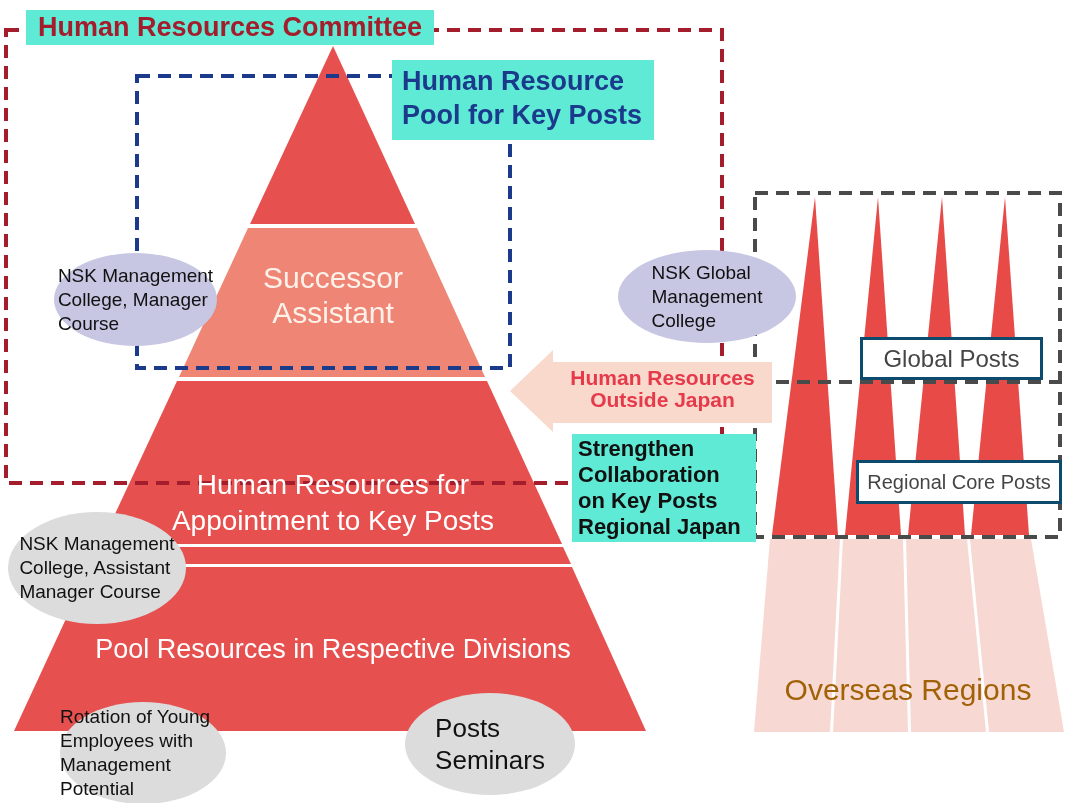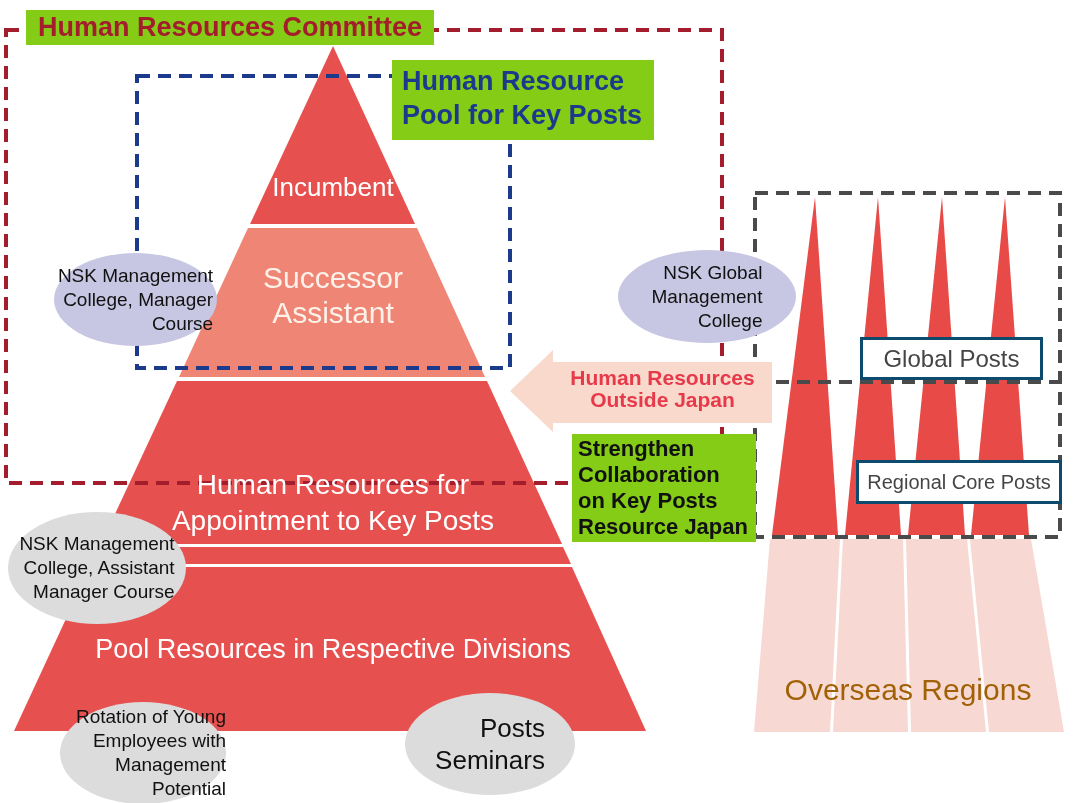--- a/index.html
+++ b/index.html
@@ -2,33 +2,33 @@
 <html><head>
 <meta charset="utf-8">
 <style>
   html,body{margin:0;padding:0;background:#fff;}
   #canvas{
     position:relative;width:1076px;height:803px;background:#fff;overflow:hidden;
     font-family:"Liberation Sans", sans-serif;
   }
   #shapes{position:absolute;left:0;top:0;width:1076px;height:803px;}
   .abs{position:absolute;white-space:pre-line;}
-  .whitebg{background:#84cc16;}
+  .whitebg{background:#5eead4;}
   
   .committee{left:26px;top:10px;padding:2px 12px;font-size:27px;font-weight:bold;color:#a31d2c;}
   .pool{left:392px;top:60px;padding:4px 12px 8px 10px;font-size:27px;font-weight:bold;color:#1b3a8c;line-height:34px;}
   
   .pyr-label{color:#ffffff;text-align:center;}
   .lbl-incumbent{left:233px;top:172px;width:200px;font-size:26px;}
   .lbl-successor{left:208px;top:260px;width:250px;font-size:30px;line-height:35px;color:#fdf2ea;}
   .lbl-appointment{left:133px;top:449px;width:400px;font-size:28px;line-height:36px;margin-top:18px;}
   .lbl-divisions{left:83px;top:634px;width:500px;font-size:27px;}
   
   .oval{position:absolute;border-radius:50%;display:flex;align-items:center;justify-content:center;
-        text-align:right;white-space:pre-line;color:#111;font-size:19px;line-height:24px;}
+        text-align:left;white-space:pre-line;color:#111;font-size:19px;line-height:24px;}
   .lavender{background:#c7c6e3;}
   .grayoval{background:#dcdcdc;}
   .e1{left:54px;top:253px;width:163px;height:93px;}
   .e2{left:437px;top:250px;width:177px;height:93px;}
   .e3{left:618px;top:250px;width:178px;height:93px;}
   .e4{left:8px;top:512px;width:178px;height:112px;}
   .e5{left:60px;top:702px;width:166px;height:102px;}
   .e6{left:405px;top:693px;width:170px;height:102px;font-size:26px;line-height:32px;}
   
   .arrow-label{left:553px;top:367px;width:219px;text-align:center;font-size:21px;font-weight:bold;
@@ -70,21 +70,20 @@
     <rect x="755" y="193" width="305" height="344" fill="none" stroke="#4a4a4a" stroke-width="4" stroke-dasharray="13 8"></rect>
     <line x1="755" y1="382" x2="1060" y2="382" stroke="#4a4a4a" stroke-width="4" stroke-dasharray="13 8"></line>
 
     <polygon points="510,391 553,350 553,362 772,362 772,423 553,423 553,432" fill="#f9d9cc"></polygon>
   </svg>
 
   <div class="abs whitebg committee">Human Resources Committee</div>
   <div class="abs whitebg pool">Human Resource
 Pool for Key Posts</div>
 
-  <div class="abs pyr-label lbl-incumbent">Incumbent</div>
   <div class="abs pyr-label lbl-successor">Successor
 Assistant</div>
   <div class="abs pyr-label lbl-appointment">Human Resources for
 Appointment to Key Posts</div>
   <div class="abs pyr-label lbl-divisions">Pool Resources in Respective Divisions</div>
 
   <div class="oval lavender e1">NSK Management
 College, Manager
 Course</div>
   <div class="oval lavender e3">NSK Global
@@ -97,19 +96,19 @@
 Employees with
 Management Potential</div>
   <div class="oval grayoval e6">Posts
 Seminars</div>
 
   <div class="abs arrow-label">Human Resources
 Outside Japan</div>
   <div class="abs whitebg note">Strengthen
 Collaboration
 on Key Posts
-Resource Japan</div>
+Regional Japan</div>
 
   <div class="post-box global-box">Global Posts</div>
   <div class="post-box regional-box">Regional Core Posts</div>
   <div class="abs overseas">Overseas Regions</div>
 
 </div>
 
 </body></html>

